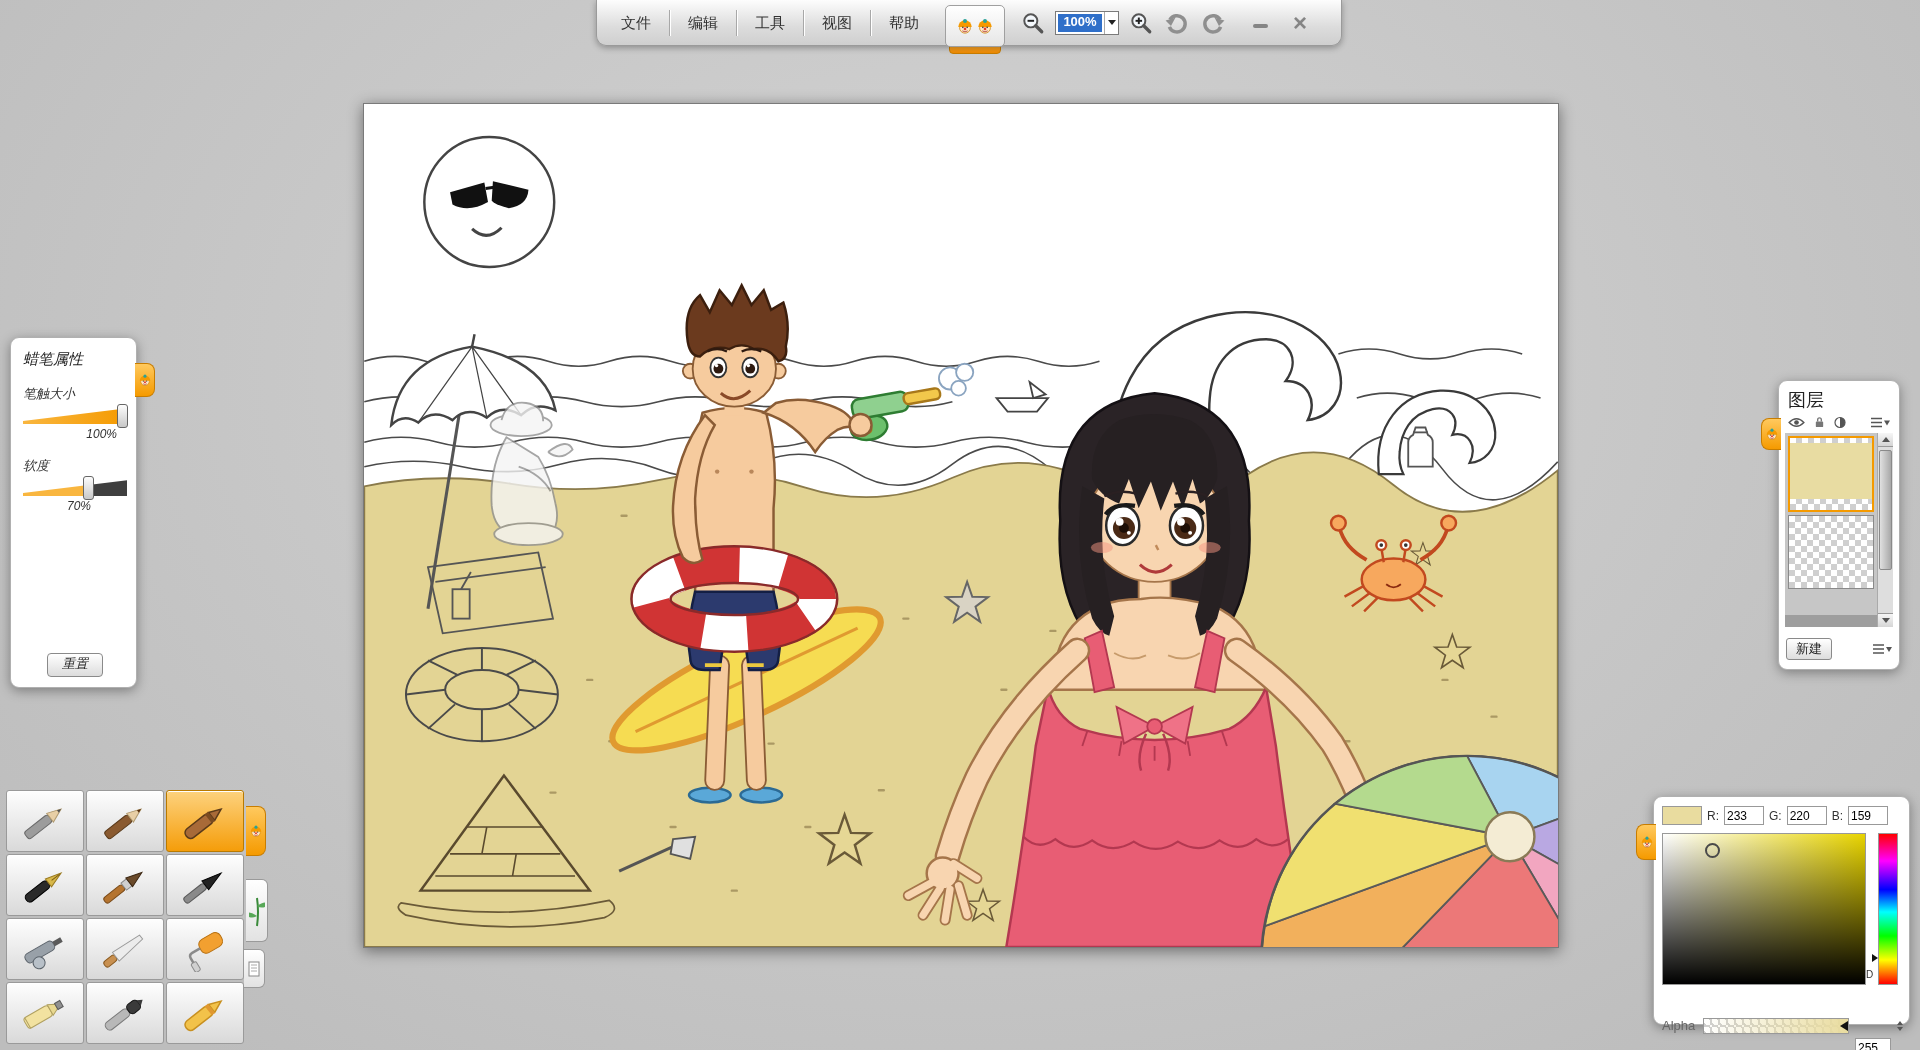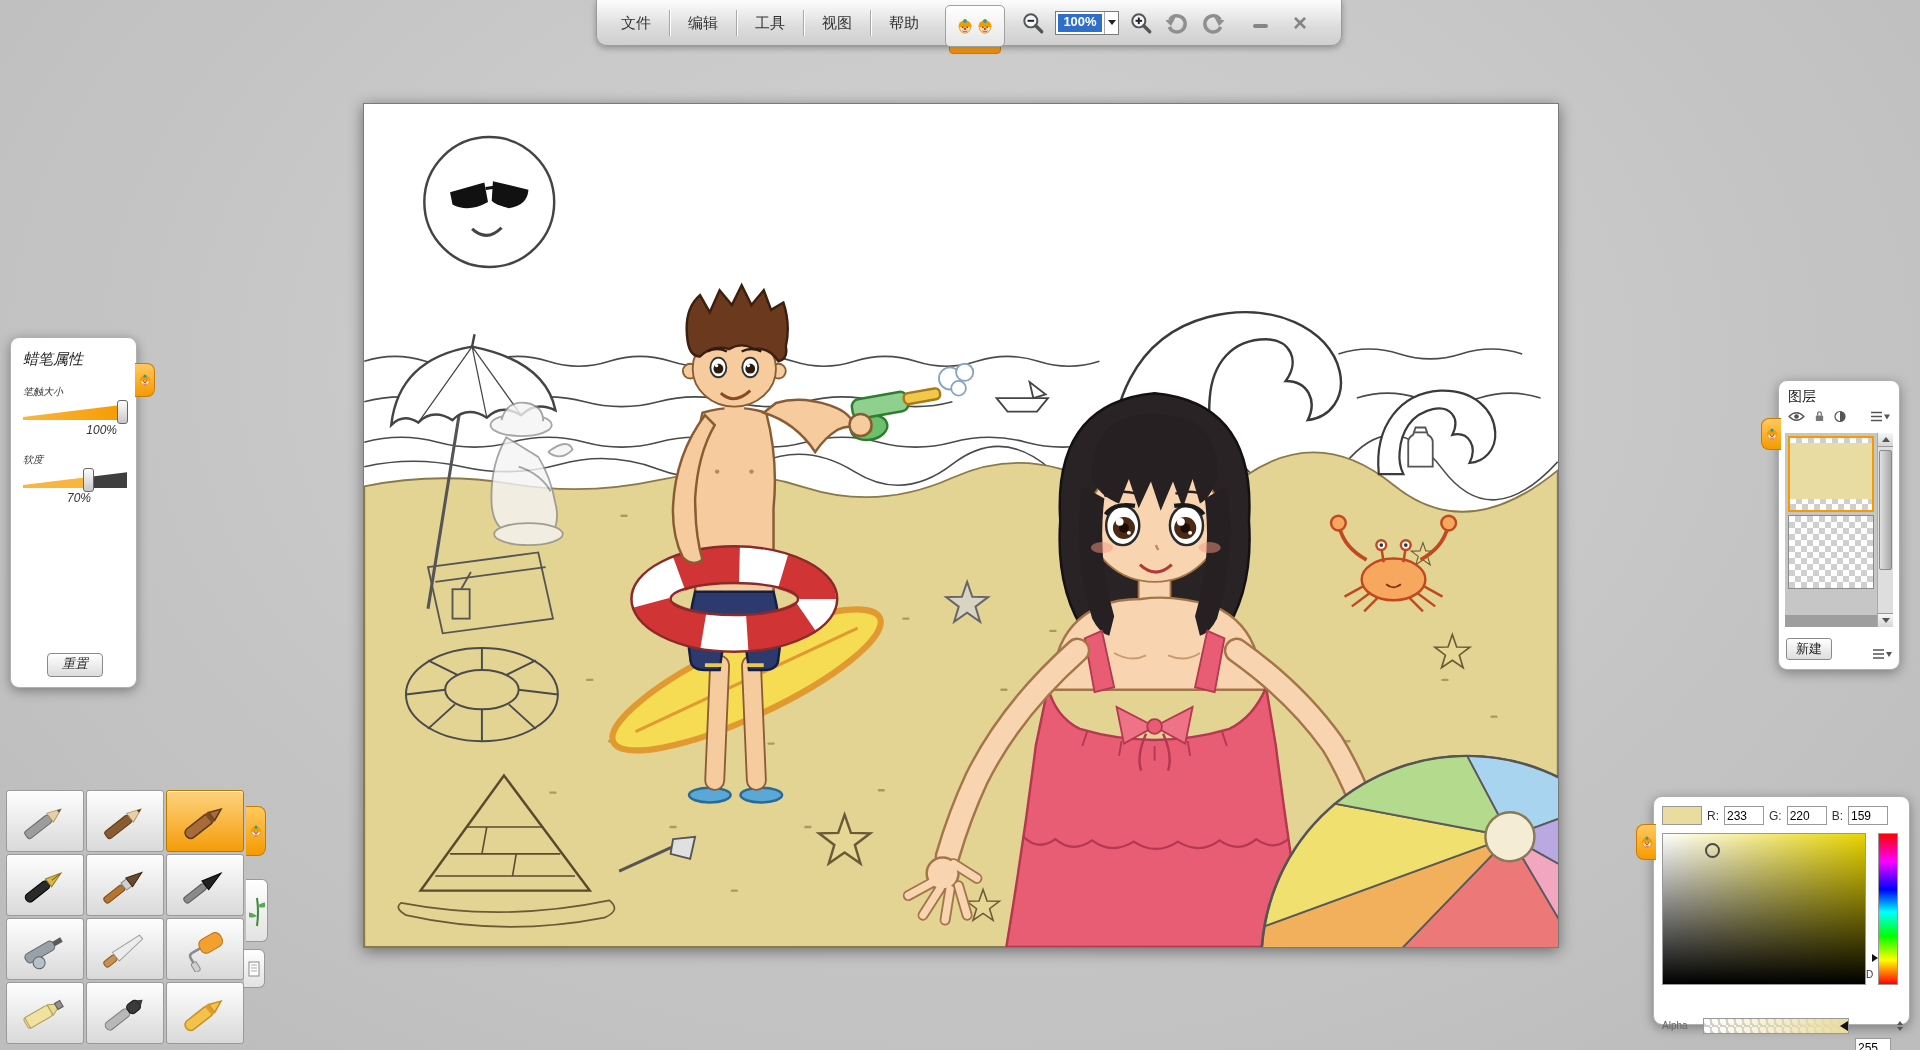--- a/index.html
+++ b/index.html
@@ -40,21 +40,21 @@
     box-shadow:0 3px 12px rgba(0,0,0,.35);}
   .ptab{position:absolute;width:19px;background:linear-gradient(#ffc95e,#f59a00);
     border:1px solid #c87d00;display:flex;align-items:center;justify-content:center;}
   .ptab.right{right:-19px;border-radius:0 8px 8px 0;border-left:none;}
   .ptab.left{left:-18px;border-radius:8px 0 0 8px;border-right:none;}
   .ptab svg{width:14px;height:14px;}
 
   
   .crayon{left:10px;top:337px;width:125px;height:349px;font-style:italic;}
   .crayon .title{font-size:15px;color:#222;padding:12px 0 0 12px;}
-  .crayon .lbl{font-size:10px;color:#333;padding:16px 0 4px 12px;}
+  .crayon .lbl{font-size:13px;color:#333;padding:16px 0 4px 12px;}
   .wedge{position:relative;width:104px;height:17px;margin-left:12px;}
   .wedge .fill{position:absolute;inset:0;clip-path:polygon(0 82%,100% 8%,100% 100%,0 100%);}
   .s1 .fill{background:linear-gradient(90deg,#f9b63f,#f59a00);}
   .s2 .fill{background:linear-gradient(90deg,#f9b63f 0 62%,#3f3f3f 62%);}
   .knob{position:absolute;top:-3px;width:9px;height:22px;background:linear-gradient(#fdfdfd,#c8c8c8);
     border:1px solid #666;border-radius:3px;}
   .sval{display:block;font-size:12px;color:#333;text-align:right;margin:3px 10px 0 0;}
   .reset-btn{position:absolute;left:36px;top:315px;width:54px;height:22px;font-size:13px;color:#222;
     background:linear-gradient(#fff,#dcdcdc);border:1px solid #8a8a8a;border-radius:4px;text-align:center;line-height:20px;}
 
@@ -64,62 +64,62 @@
   .cell{height:60px;border:1px solid #9a9a9a;border-radius:3px;
     background:linear-gradient(#fefefe,#d9d9d9);box-shadow:inset 0 1px 0 #fff;
     display:flex;align-items:center;justify-content:center;}
   .cell.selected{background:linear-gradient(#fdd27e,#f59d0a);border-color:#b97a00;}
   .cell svg{width:64px;height:46px;}
   .side-tab{position:absolute;background:linear-gradient(#fff,#e2e2e2);border:1px solid #9a9a9a;
     border-left:none;border-radius:0 6px 6px 0;display:flex;align-items:center;justify-content:center;}
 
   
   .layers{left:1778px;top:380px;width:120px;height:288px;}
-  .layers .title{font-size:14px;color:#222;padding:7px 0 2px 9px;}
+  .layers .title{font-size:18px;color:#222;padding:7px 0 2px 9px;}
   .licons{display:flex;align-items:center;gap:9px;padding:2px 9px 4px 9px;}
   .licons svg{height:13px;}
   .ltrack{position:absolute;left:6px;right:6px;top:52px;bottom:42px;background:#c6c6c6;display:flex;}
   .lcol{flex:1;padding:3px;display:flex;flex-direction:column;gap:3px;position:relative;}
   .lcol::after{content:"";position:absolute;left:0;right:0;bottom:0;height:12px;background:#9e9e9e;}
   .checker{background-color:#fff;
     background-image:linear-gradient(45deg,#cfcfcf 25%,transparent 25%,transparent 75%,#cfcfcf 75%),
                      linear-gradient(45deg,#cfcfcf 25%,transparent 25%,transparent 75%,#cfcfcf 75%);
     background-position:0 0,6px 6px;background-size:12px 12px;}
   .thumb{position:relative;height:72px;border:1px solid #8a8a8a;}
   .thumb.selected{border:2px solid #f59a00;}
   .paint{position:absolute;left:0;right:0;top:5px;bottom:11px;background:#e8dca2;}
   .lscroll{width:15px;background:#dedede;border-left:1px solid #aaa;display:flex;flex-direction:column;align-items:center;}
   .sbtn{width:15px;height:13px;background:linear-gradient(#f6f6f6,#d5d5d5);border-bottom:1px solid #999;
     display:flex;align-items:center;justify-content:center;}
   .sbtn.bottom{border-top:1px solid #999;border-bottom:none;margin-top:auto;}
   .sthumb{width:11px;height:118px;margin-top:3px;background:linear-gradient(90deg,#e0e0e0,#a8a8a8);
     border:1px solid #8a8a8a;border-radius:2px;}
   .tri-up{width:0;height:0;border-left:4px solid transparent;border-right:4px solid transparent;border-bottom:5px solid #555;}
   .tri-down{width:0;height:0;border-left:4px solid transparent;border-right:4px solid transparent;border-top:5px solid #555;}
-  .lbottom{position:absolute;left:7px;right:7px;bottom:9px;display:flex;align-items:flex-end;justify-content:space-between;}
+  .lbottom{position:absolute;left:7px;right:7px;bottom:9px;display:flex;align-items:center;justify-content:space-between;}
   .btn{background:linear-gradient(#fff,#ddd);border:1px solid #8a8a8a;border-radius:3px;
     font-size:13px;color:#222;padding:1px 9px;}
 
   
   .colorp{left:1653px;top:796px;width:255px;height:227px;}
   .crow{position:absolute;left:8px;top:9px;right:8px;display:flex;align-items:center;gap:5px;}
   .swatch{width:38px;height:17px;background:#e9dc9f;border:1px solid #999;}
   .clabel{font-size:12px;color:#333;}
   .cinput{width:34px;height:17px;font-size:12px;border:1px solid #999;padding:0 2px;
     font-family:"Liberation Sans","DejaVu Sans",sans-serif;}
   .svbox{position:absolute;left:8px;top:36px;width:202px;height:150px;border:1px solid #999;
     background:linear-gradient(to bottom,rgba(0,0,0,0),#000),linear-gradient(to right,#fff,#e8d400);}
   .svdot{position:absolute;left:42px;top:9px;width:11px;height:11px;border:2px solid #4a4a4a;border-radius:50%;}
   .hue{position:absolute;left:224px;top:36px;width:18px;height:150px;border:1px solid #999;
     background:linear-gradient(#f00,#f0f 18%,#00f 37%,#0ff 52%,#0f0 68%,#ff0 84%,#f00);}
   .hue-mark{position:absolute;left:-7px;top:80%;width:0;height:0;
     border-top:4px solid transparent;border-bottom:4px solid transparent;border-left:6px solid #111;}
   .dlabel{position:absolute;left:212px;top:172px;font-size:10px;color:#333;}
   .arow{position:absolute;left:8px;right:6px;top:197px;display:flex;align-items:center;gap:6px;}
-  .alabel{font-size:10px;color:#666;width:36px;}
+  .alabel{font-size:13px;color:#666;width:36px;}
   .atrack{position:relative;width:146px;height:14px;border:1px solid #999;background-size:8px 8px !important;}
   .afill{position:absolute;inset:0;background:linear-gradient(to right,rgba(233,220,159,0),#e9dc9f);}
   .amark{position:absolute;right:0;top:2px;width:0;height:0;
     border-top:5px solid transparent;border-bottom:5px solid transparent;border-right:8px solid #111;}
   .spin{display:flex;flex-direction:column;gap:2px;}
   .spin .tri-up,.spin .tri-down{border-left-width:3px;border-right-width:3px;border-bottom-width:4px;border-top-width:4px;}
 </style>
 </head>
 <body>
 

